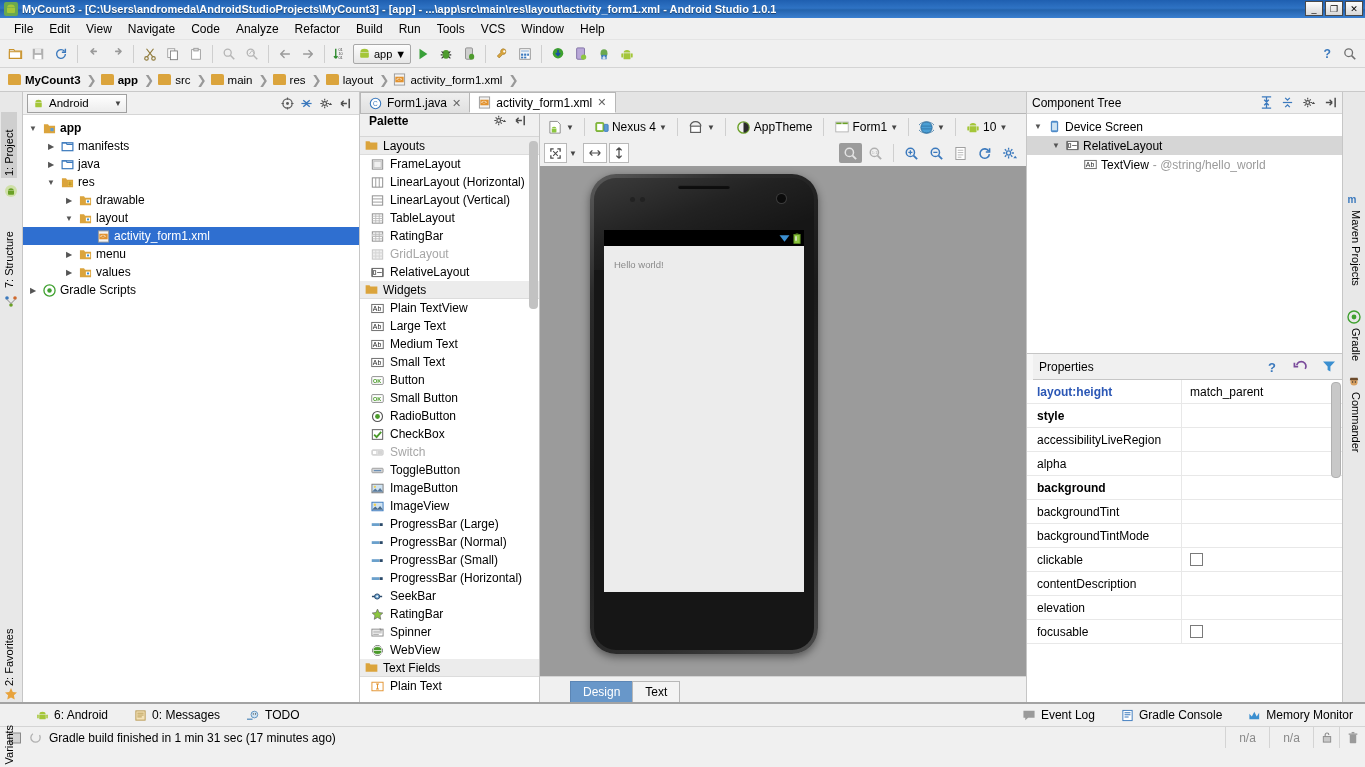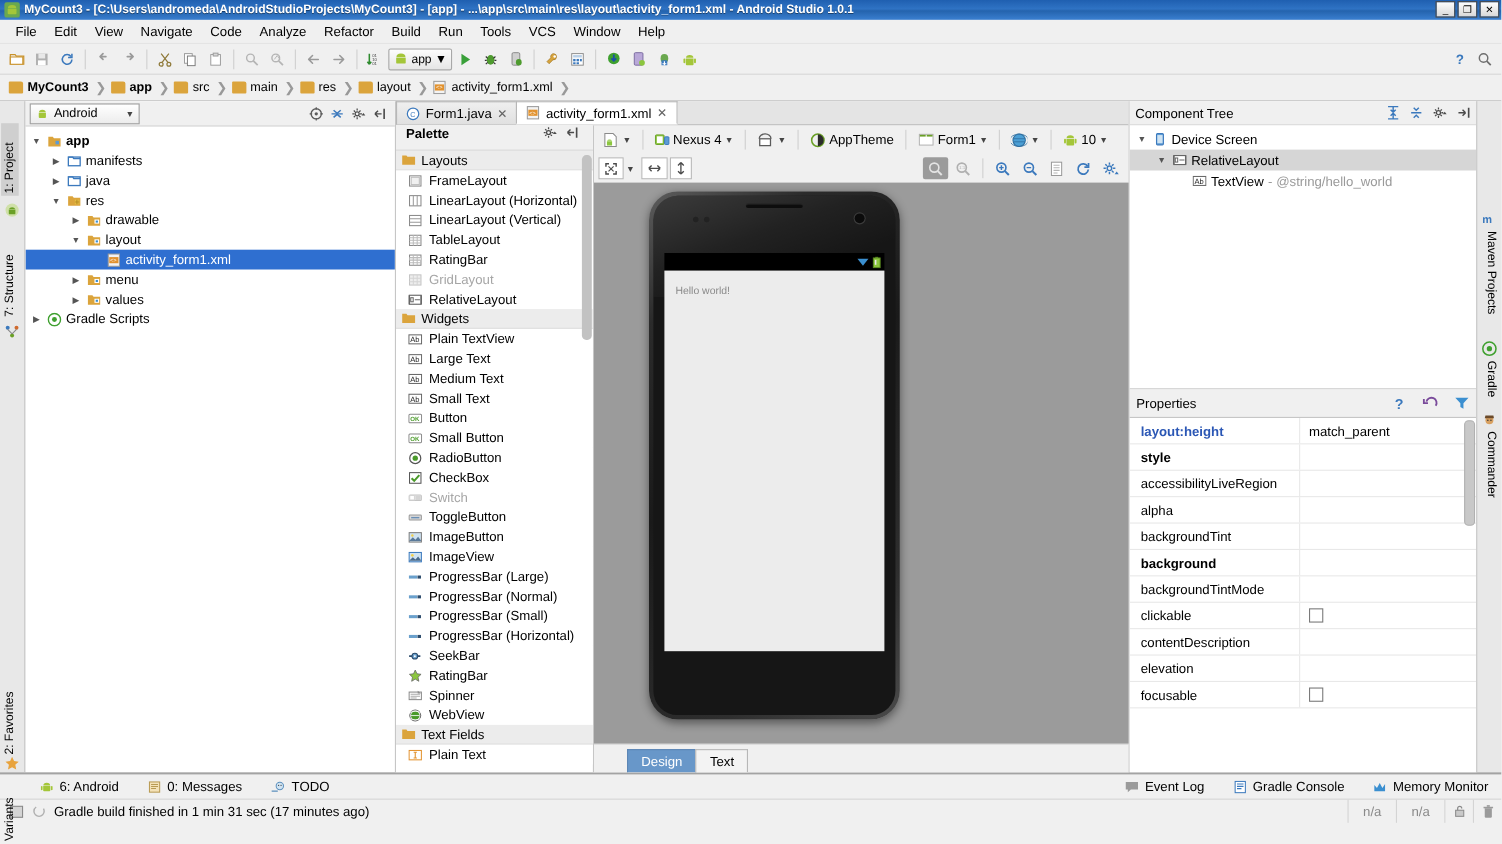--- a/index.html
+++ b/index.html
@@ -161,21 +161,21 @@
   }
   .dtab.active{ background:#6897c9;color:#fff;border-color:#5c86b5; }
   
   #right-panel{ width:316px;background:#f7f7f7;border-left:1px solid #c6c6c6;display:flex;flex-direction:column;}
   #ct-hdr{ height:22px;background:#f0f0f0;border-bottom:1px solid #d6d6d6;display:flex;align-items:center;padding:0 5px;font-size:12px;}
   #ct-hdr .icons{ margin-left:auto;display:flex;gap:8px;align-items:center;}
   #ct-body{ height:240px;background:#fff;border-bottom:1px solid #c6c6c6;padding-top:3px;font-size:12px;overflow:hidden;}
   .ctrow{ height:19px;display:flex;align-items:center;gap:4px;padding-left:5px; }
   .ctrow.sel{ background:#d6d6d6; }
   .ctrow .muted{ color:#9a9a9a; }
-  #prop-hdr{ height:26px;background:#f0f0f0;border-bottom:1px solid #c6c6c6;display:flex;align-items:center;padding:0 6px;font-size:12px;}
+  #prop-hdr{ height:26px;background:#f0f0f0;border-bottom:1px solid #c6c6c6;display:flex;align-items:center;padding:0 6px;font-size:12px;margin-left:6px;}
   #prop-hdr .icons{ margin-left:auto;display:flex;gap:14px;align-items:center;}
   #prop-table{ flex:1;overflow:hidden;position:relative;background:#fff; }
   .prow{ height:24px;display:flex;border-bottom:1px solid #e8e8e8;font-size:12px;align-items:center;}
   .prow .pn{ width:155px;padding-left:10px;border-right:1px solid #e8e8e8;height:100%;display:flex;align-items:center;}
   .prow .pv{ flex:1;padding-left:8px;height:100%;display:flex;align-items:center;}
   .prow.sel{ background:#d0d0d0; }
   .prow.sel .pn{ color:#fff;font-weight:bold; }
   .prow.sel .pv{ color:#bdbdbd; }
   .prow .pn.b{ font-weight:bold; }
   .prow .pn.blue{ color:#2b57b5;font-weight:bold;}
@@ -1238,25 +1238,25 @@
         </div>
         <div class="prow">
           <span class="pn">accessibilityLiveRegion</span>
           <span class="pv"></span>
         </div>
         <div class="prow">
           <span class="pn">alpha</span>
           <span class="pv"></span>
         </div>
         <div class="prow">
+          <span class="pn b">background</span>
+          <span class="pv"></span>
+        </div>
+        <div class="prow">
           <span class="pn">backgroundTint</span>
-          <span class="pv"></span>
-        </div>
-        <div class="prow">
-          <span class="pn b">background</span>
           <span class="pv"></span>
         </div>
         <div class="prow">
           <span class="pn">backgroundTintMode</span>
           <span class="pv"></span>
         </div>
         <div class="prow">
           <span class="pn">clickable</span>
           <span class="pv">
             <span class="chk"></span>

